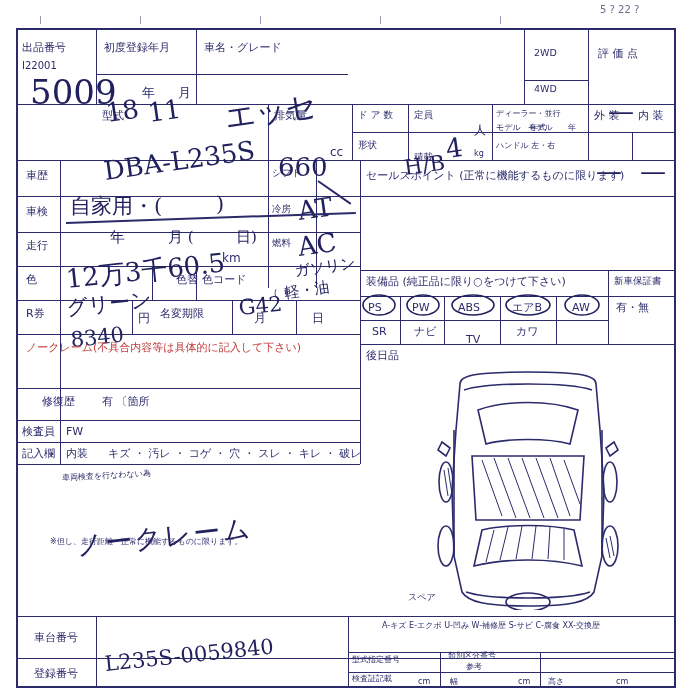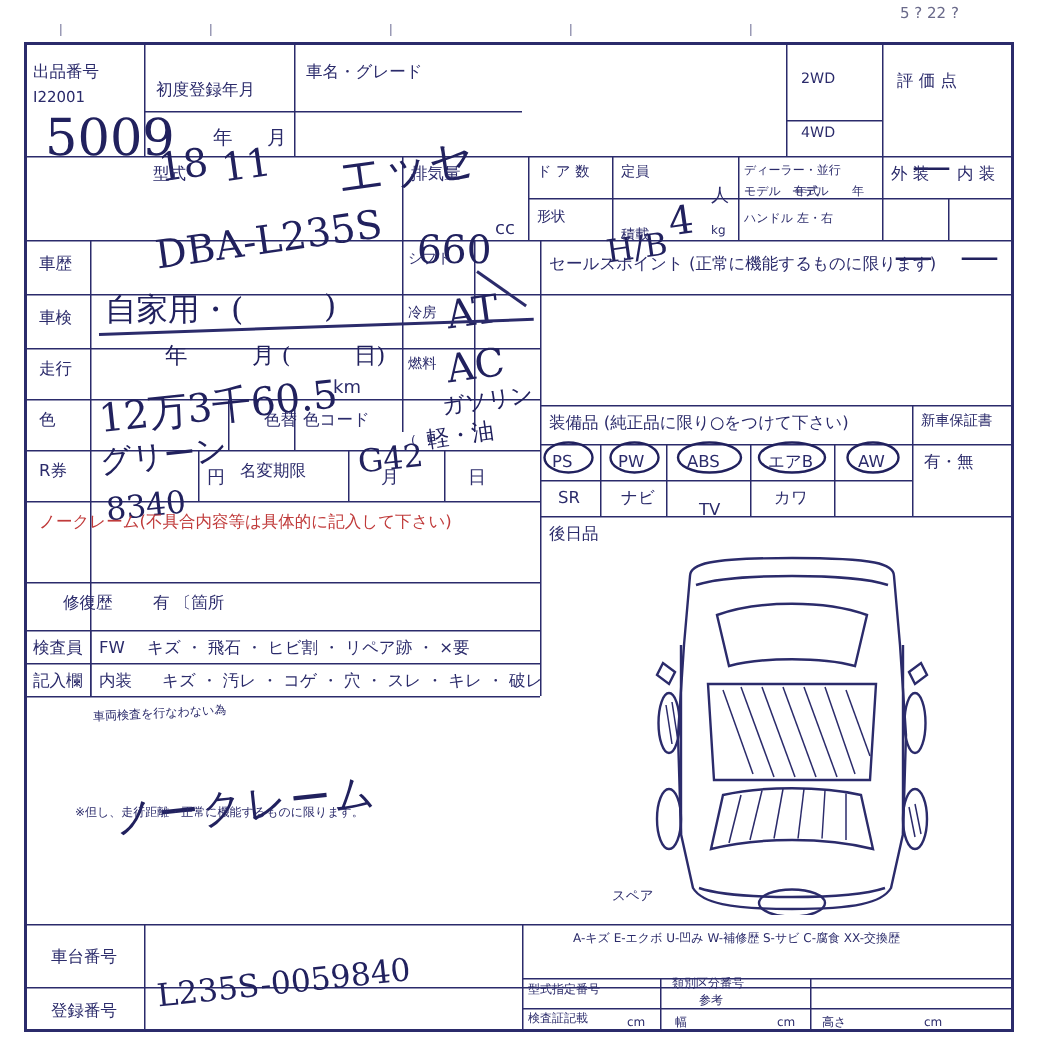--- a/index.html
+++ b/index.html
@@ -99,21 +99,21 @@
   <div class="ln v" style="left:556px;top:296px;height:48px;"></div>
 
   <div class="ln v" style="left:96px;top:616px;height:72px;"></div>
   <div class="ln v" style="left:348px;top:616px;height:72px;"></div>
   <div class="ln v" style="left:440px;top:652px;height:36px;"></div>
   <div class="ln v" style="left:540px;top:652px;height:36px;"></div>
   <div class="ln h" style="left:348px;top:652px;width:328px;"></div>
   <div class="ln h" style="left:348px;top:672px;width:328px;"></div>
 
   <div class="lbl" style="left:22px;top:42px;">出品番号</div>
-  <div class="lbl" style="left:104px;top:42px;margin-top:12px;">初度登録年月</div>
+  <div class="lbl" style="left:104px;top:42px;">初度登録年月</div>
   <div class="lbl" style="left:204px;top:42px;">車名・グレード</div>
   <div class="lbl sm" style="left:534px;top:48px;">2WD</div>
   <div class="lbl sm" style="left:534px;top:84px;">4WD</div>
   <div class="lbl" style="left:598px;top:48px;">評 価 点</div>
   <div class="hand hw-l" style="left:608px;top:96px;">—</div>
 
   <div class="lbl" style="left:22px;top:60px;font-size:10px;">I22001</div>
   <div class="big-num" style="left:30px;top:72px;">5009</div>
 
   <div class="hand hw-l slant" style="left:108px;top:98px;">18</div>
@@ -179,21 +179,20 @@
   <div class="lbl" style="left:312px;top:312px;font-size:12px;">日</div>
 
   <div class="lbl" style="left:26px;top:342px;color:#c03a3a;">ノークレーム(不具合内容等は具体的に記入して下さい)</div>
 
   <div class="lbl" style="left:42px;top:396px;">修復歴</div>
   <div class="lbl" style="left:102px;top:396px;">有 〔箇所</div>
 
   <div class="lbl" style="left:22px;top:426px;">検査員</div>
   <div class="lbl" style="left:22px;top:448px;">記入欄</div>
   <div class="lbl" style="left:66px;top:426px;">FW</div>
-  <div class="lbl" style="left:98px;top:426px;">キズ ・ 飛石 ・ ヒビ割 ・ リペア跡 ・ ×要</div>
   <div class="lbl" style="left:66px;top:448px;">内装</div>
   <div class="lbl" style="left:108px;top:448px;">キズ ・ 汚レ ・ コゲ ・ 穴 ・ スレ ・ キレ ・ 破レ</div>
 
   <div class="lbl sm" style="left:272px;top:168px;">シフト</div>
   <div class="hand hw-l slant" style="left:300px;top:196px;">AT</div>
   <div class="lbl sm" style="left:272px;top:204px;">冷房</div>
   <div class="hand hw-l slant" style="left:300px;top:232px;">AC</div>
   <div class="lbl sm" style="left:272px;top:238px;">燃料</div>
   <div class="hand hw-s slant" style="left:296px;top:262px;">ガソリン</div>
   <div class="hand hw-s slant" style="left:286px;top:284px;">軽・油</div>

